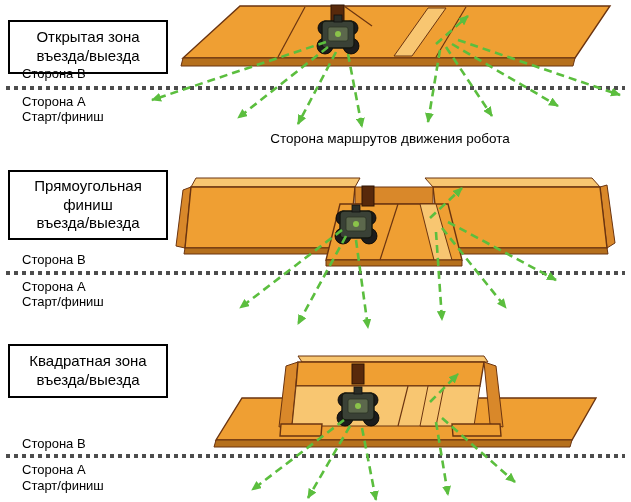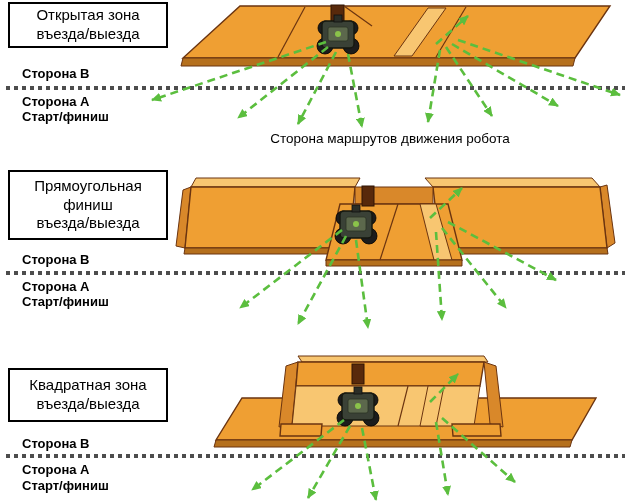--- a/index.html
+++ b/index.html
@@ -10,21 +10,21 @@
   #sec1 { height:160px; }
   #sec2 { height:180px; }
   #sec3 { height:162px; }
 
   .label-box {
     position:absolute; left:8px; width:160px;
     border:2px solid #000; background:#fff;
     display:flex; flex-direction:column; align-items:center; justify-content:center;
     font-size:15px; line-height:1.25; text-align:center; z-index:2;
   }
-  .side-label { position:absolute; left:22px; font-size:13px; z-index:2; white-space:nowrap;font-weight:bold; }
+  .side-label { position:absolute; left:22px; font-size:13px; z-index:2; white-space:nowrap; }
   .dotline {
     position:absolute; left:6px; right:6px; height:4px; z-index:1;
     background-image: repeating-linear-gradient(to right,
       var(--line-gray, #4d4d4d) 0 4px, transparent 4px 8px);
   }
   .caption { position:absolute; left:190px; width:400px; top:131px; text-align:center; font-size:13.5px; z-index:2; }
   .illus { position:absolute; left:0; top:0; z-index:3; pointer-events:none; }
 
   
   .plat      { fill:var(--platform-orange,#ef9f33); stroke:var(--wood-brown,#6b3410); stroke-width:1.4; }
@@ -63,21 +63,21 @@
       <rect class="robot-deck" x="-10" y="-9" width="20" height="14" rx="2"></rect>
       <rect class="robot-arm" x="-4" y="-21" width="8" height="7"></rect>
       <circle class="robot-led" cx="0" cy="-2" r="3"></circle>
     </g>
   </defs>
 </svg>
 
 <div class="page">
 
   <section class="zone-section" id="sec1">
-    <div class="label-box" style="top:2px; height:46px">
+    <div class="label-box" style="top:20px; height:54px">
       <span>Открытая зона</span>
       <span>въезда/выезда</span>
     </div>
     <div class="side-label" style="top:66px">Сторона В</div>
     <div class="dotline" style="top:86px"></div>
     <div class="side-label" style="top:94px">Сторона А</div>
     <div class="side-label" style="top:109px">Старт/финиш</div>
     <div class="caption">Сторона маршрутов движения робота</div>
 
     <svg class="illus" width="631" height="160" viewBox="0 0 631 160">
@@ -143,21 +143,21 @@
         <line class="route" x1="346" y1="76" x2="298" y2="164"></line>
         <line class="route" x1="356" y1="80" x2="368" y2="168"></line>
         <line class="route" x1="436" y1="72" x2="442" y2="160"></line>
         <line class="route" x1="442" y1="68" x2="506" y2="148"></line>
         <line class="route" x1="448" y1="62" x2="556" y2="120"></line>
       </g>
     </svg>
   </section>
 
   <section class="zone-section" id="sec3">
-    <div class="label-box" style="top:28px; height:54px">
+    <div class="label-box" style="top:4px; height:54px">
       <span>Квадратная зона</span>
       <span>въезда/выезда</span>
     </div>
     <div class="side-label" style="top:96px">Сторона В</div>
     <div class="dotline" style="top:114px"></div>
     <div class="side-label" style="top:122px">Сторона А</div>
     <div class="side-label" style="top:138px">Старт/финиш</div>
 
     <svg class="illus" width="631" height="162" viewBox="0 0 631 162">
       <g>

